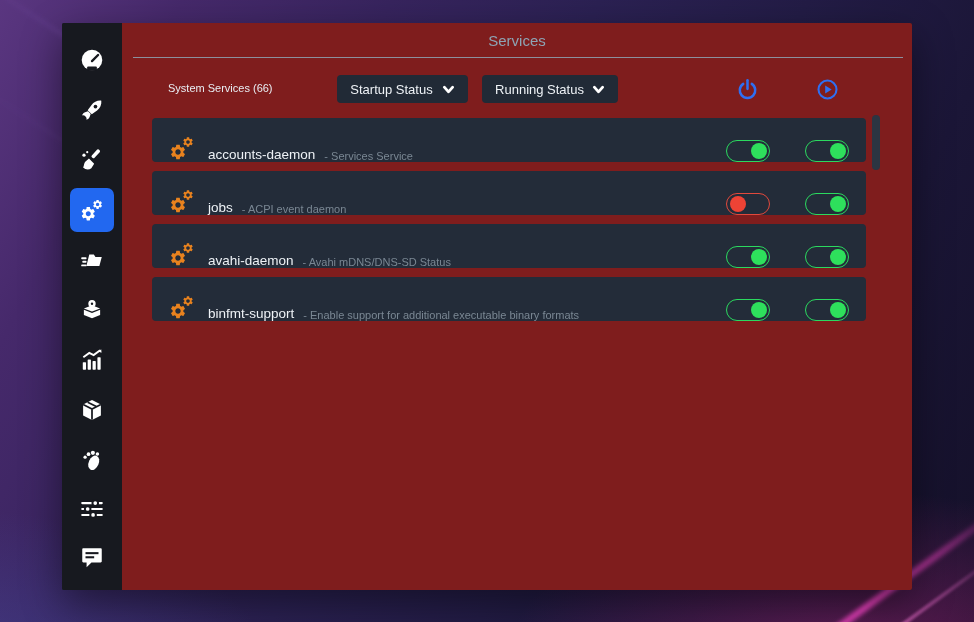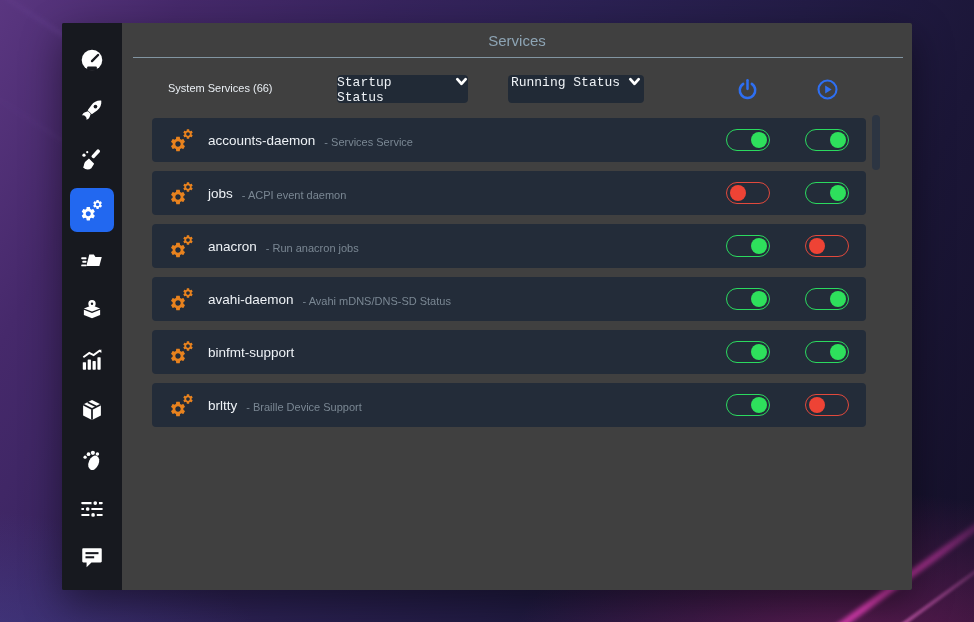--- a/index.html
+++ b/index.html
@@ -26,39 +26,39 @@
     display:flex;overflow:hidden;border-radius:2px;
     box-shadow:0 14px 40px rgba(0,0,0,.45);
     background:#1a202b;
   }
   .sidebar{width:60px;flex:none;background:#17191f;display:flex;flex-direction:column;align-items:center;padding-top:12px;}
   .side-item{width:50px;height:50px;flex:none;display:flex;align-items:center;justify-content:center;cursor:pointer;border-radius:7px;}
   .side-item svg{width:26px;height:26px;display:block;}
   .side-item.active{width:44px;height:44px;margin:3px 0;background:var(--accent,#2268f0);}
   .side-item.tight{height:48px;}
 
-  .main{flex:1;position:relative;background:#404040;}
+  .main{flex:1;position:relative;background:#7f1d1d;}
   .page-title{position:absolute;top:9px;left:0;right:0;text-align:center;color:#8da4b4;font-size:15px;}
   .separator{position:absolute;top:34px;left:11px;right:9px;height:1px;background:#8ea4b4;opacity:.85;}
 
   .toolbar-label{position:absolute;left:46px;top:59px;color:#e9eef3;font-size:11px;}
   .dropdown{position:absolute;top:52px;height:28px;background:#212a36;border-radius:4px;
-    display:flex;justify-content:center;gap:9px;color:#eef2f6;font-size:13px;cursor:pointer;font-family:Liberation Mono, monospace;}
+    display:flex;align-items:center;justify-content:center;gap:9px;color:#eef2f6;font-size:13px;cursor:pointer;}
   .dd1{left:215px;width:131px;}
-  .dd2{left:386px;width:136px;gap:8px;}
+  .dd2{left:360px;width:136px;gap:8px;}
   .dropdown svg{width:13px;height:13px;}
 
   .col-icon{position:absolute;top:52px;width:44px;height:28px;display:flex;align-items:center;justify-content:center;cursor:pointer;}
   .col-power{left:603px;}
   .col-play{left:683px;}
   .col-icon svg{width:23px;height:23px;}
 
   .service-list{position:absolute;top:95px;left:30px;width:714px;bottom:0;overflow:hidden;
     display:flex;flex-direction:column;gap:9px;}
-  .svc-row{height:44px;flex:none;background:#232c39;border-radius:4px;display:flex;align-items:center;padding:0 17px 0 16px;}
+  .svc-row{height:44px;flex:none;background:#232c39;border-radius:4px;display:flex;align-items:flex-end;padding:0 17px 0 16px;}
   .gears28{width:28px;height:28px;flex:none;}
   .svc-name{margin-left:12px;color:#eef2f6;font-size:13.5px;white-space:nowrap;}
   .svc-desc{margin-left:9px;margin-top:3px;color:#7a8793;font-size:11px;white-space:nowrap;overflow:hidden;text-overflow:ellipsis;}
   .svc-spacer{flex:1;}
   .toggle{position:relative;width:44px;height:22px;flex:none;border-radius:12px;border:1.5px solid #555;cursor:pointer;box-sizing:border-box;}
   .toggle+.toggle{margin-left:35px;}
   .toggle::after{content:"";position:absolute;top:1.5px;width:16px;height:16px;border-radius:50%;}
   .toggle.on{border-color:#2bd95f;}
   .toggle.on::after{right:2.5px;background:#2ee05c;}
   .toggle.off{border-color:#e2493c;}
@@ -243,64 +243,43 @@
       <use href="#gear-sym" x="14" y="2" width="12" height="12"></use>
     </svg>
     <span class="svc-name">jobs</span>
     <span class="svc-desc">- ACPI event daemon</span>
     <span class="svc-spacer"></span>
     <span class="toggle off"></span>
     <span class="toggle on"></span>
   </div>
 
 
-  <div class="svc-row">
-    <svg class="gears28" viewBox="0 0 28 28" fill="#e8821e">
-      <use href="#gear-sym" x="1" y="9" width="18" height="18"></use>
-      <use href="#gear-sym" x="14" y="2" width="12" height="12"></use>
-    </svg>
-    <span class="svc-name">anacron</span>
-    <span class="svc-desc">- Run anacron jobs</span>
-    <span class="svc-spacer"></span>
-    <span class="toggle on"></span>
-    <span class="toggle off"></span>
-  </div>
 
 
   <div class="svc-row">
     <svg class="gears28" viewBox="0 0 28 28" fill="#e8821e">
       <use href="#gear-sym" x="1" y="9" width="18" height="18"></use>
       <use href="#gear-sym" x="14" y="2" width="12" height="12"></use>
     </svg>
     <span class="svc-name">avahi-daemon</span>
     <span class="svc-desc">- Avahi mDNS/DNS-SD Status</span>
     <span class="svc-spacer"></span>
     <span class="toggle on"></span>
     <span class="toggle on"></span>
   </div>
 
   <div class="svc-row">
     <svg class="gears28" viewBox="0 0 28 28" fill="#e8821e">
       <use href="#gear-sym" x="1" y="9" width="18" height="18"></use>
       <use href="#gear-sym" x="14" y="2" width="12" height="12"></use>
     </svg>
     <span class="svc-name">binfmt-support</span>
-    <span class="svc-spacer"></span>
-    <span class="toggle on"></span>
-    <span class="toggle on"></span>
-  </div>
-
-
-  <div class="svc-row">
-    <svg class="gears28" viewBox="0 0 28 28" fill="#e8821e">
-      <use href="#gear-sym" x="1" y="9" width="18" height="18"></use>
-      <use href="#gear-sym" x="14" y="2" width="12" height="12"></use>
-    </svg>
-    <span class="svc-name">brltty</span>
-    <span class="svc-desc">- Braille Device Support</span>
-    <span class="svc-spacer"></span>
-    <span class="toggle on"></span>
-    <span class="toggle off"></span>
-  </div>
+    <span class="svc-desc">- Enable support for additional executable binary formats</span>
+    <span class="svc-spacer"></span>
+    <span class="toggle on"></span>
+    <span class="toggle on"></span>
+  </div>
+
+
 </div>
     <div class="scroll-thumb"></div>
   </div>
 </div>
 
 </body></html>

